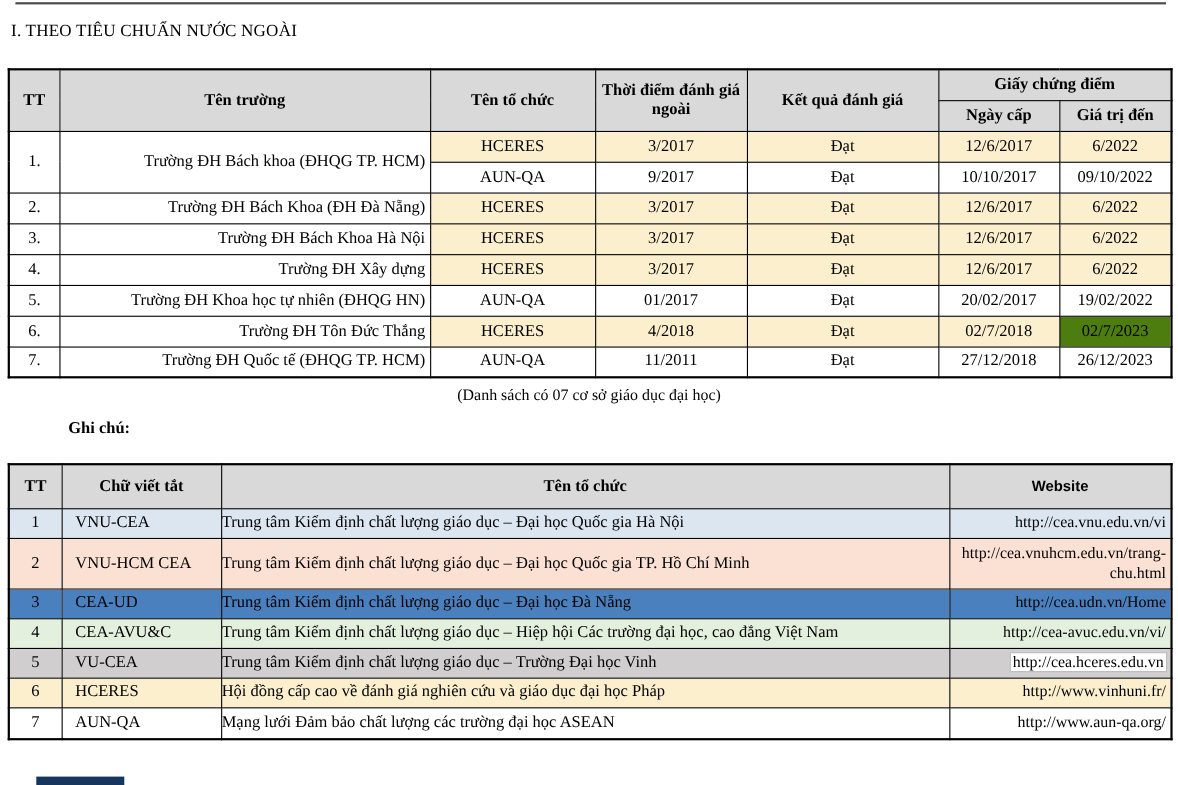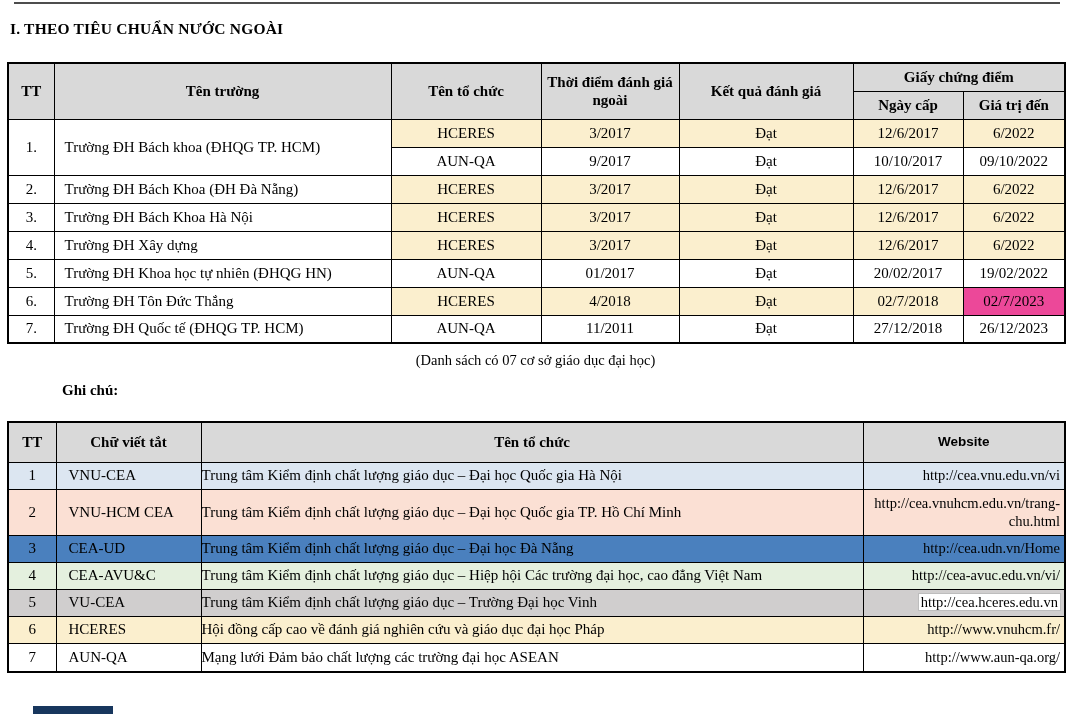--- a/index.html
+++ b/index.html
@@ -1,27 +1,27 @@
 <!DOCTYPE html>
 <html><head>
 <meta charset="utf-8">
 <style>
   html,body{margin:0;padding:0;background:#fff;}
   .page{position:relative;width:1071px;height:714px;background:#ffffff;overflow:hidden;
         font-family:"Liberation Serif","DejaVu Serif",serif;color:#000;}
   .top-rule{position:absolute;left:14px;top:2px;width:1046px;height:2px;background:#4d4d4d;}
-  .title{position:absolute;left:10px;top:20px;font-size:15.5px;font-weight:bold;letter-spacing:.2px;}
+  .title{position:absolute;left:10px;top:20px;font-size:15.5px;font-weight:normal;letter-spacing:.2px;}
   table{border-collapse:collapse;table-layout:fixed;position:absolute;background:#fff;}
   td{border:1px solid #000;font-size:15px;padding:1px 4px;vertical-align:middle;overflow:hidden;line-height:1.25;}
   .t1{left:7px;top:62px;width:1057px;border:2px solid #000;}
   .t2{left:7px;top:421px;width:1057px;border:2px solid #000;}
   tr.hd td{font-weight:bold;text-align:center;}
   .t1 tr{height:28px;}
   .ctr{text-align:center;}
-  .school{text-align:left;padding-left:10px;}
+  .school{text-align:right;padding-left:10px;}
   .t2 tr{height:27px;}
   .t2 tr.hd{height:40px;}
   .t2 tr.r2{height:46px;}
   .t2 tr.r7{height:29px;}
   .t2 td.abbr{text-align:left;padding-left:12px;}
   .t2 td.org{text-align:left;padding-left:0;}
   .t2 td.web{text-align:right;padding-left:6px;font-size:14.5px;word-break:break-all;}
   .t2 td.webhd{font-family:"Liberation Sans","DejaVu Sans",sans-serif;font-size:13.5px;}
   .whitebox{background:#ffffff;padding:0 2px;box-shadow:0 0 0 1px #bdbdbd;}
   .caption{position:absolute;left:0;top:352px;width:1071px;text-align:center;
@@ -112,21 +112,21 @@
         <td class="ctr">20/02/2017</td>
         <td class="ctr">19/02/2022</td>
       </tr>
       <tr>
         <td class="ctr">6.</td>
         <td class="school">Trường ĐH Tôn Đức Thắng</td>
         <td class="ctr" style="background-color: rgb(251, 239, 206);">HCERES</td>
         <td class="ctr" style="background-color: rgb(251, 239, 206); text-align: center;">4/2018</td>
         <td class="ctr" style="background-color: rgb(251, 239, 206);">Đạt</td>
         <td class="ctr" style="background-color: rgb(251, 239, 206);">02/7/2018</td>
-        <td class="ctr" style="background-color: #ec4899; margin-top: 16px;">02/7/2023</td>
+        <td class="ctr" style="background-color: #4d7c0f; margin-top: 16px;">02/7/2023</td>
       </tr>
       <tr>
         <td class="ctr">7.</td>
         <td class="school">Trường ĐH Quốc tế (ĐHQG TP. HCM)</td>
         <td class="ctr">AUN-QA</td>
         <td class="ctr">11/2011</td>
         <td class="ctr">Đạt</td>
         <td class="ctr">27/12/2018</td>
         <td class="ctr">26/12/2023</td>
       </tr>
@@ -177,21 +177,21 @@
       <tr style="background-color: rgb(208, 206, 206);">
         <td class="ctr">5</td>
         <td class="abbr">VU-CEA</td>
         <td class="org">Trung tâm Kiểm định chất lượng giáo dục – Trường Đại học Vinh</td>
         <td class="web"><span class="whitebox">http://cea.hceres.edu.vn</span></td>
       </tr>
       <tr style="background-color: rgb(251, 239, 206);">
         <td class="ctr">6</td>
         <td class="abbr">HCERES</td>
         <td class="org">Hội đồng cấp cao về đánh giá nghiên cứu và giáo dục đại học Pháp</td>
-        <td class="web">http://www.vnuhcm.fr/</td>
+        <td class="web">http://www.vinhuni.fr/</td>
       </tr>
       <tr class="r7" style="background-color: rgb(255, 255, 255);">
         <td class="ctr">7</td>
         <td class="abbr">AUN-QA</td>
         <td class="org">Mạng lưới Đảm bảo chất lượng các trường đại học ASEAN</td>
         <td class="web">http://www.aun-qa.org/</td>
       </tr>
     </tbody>
   </table>
 

